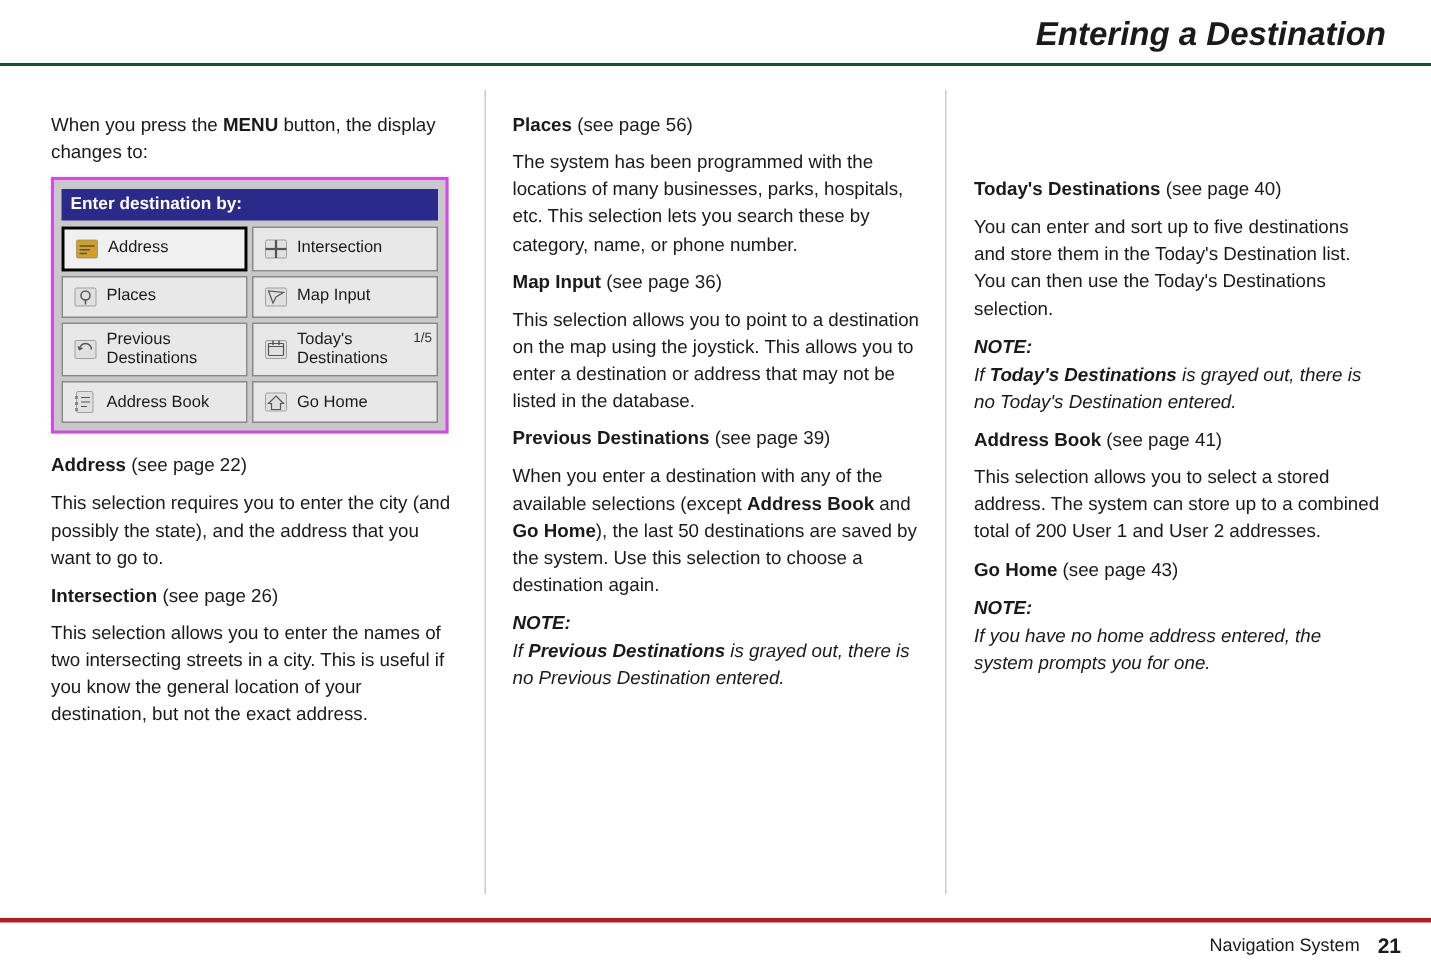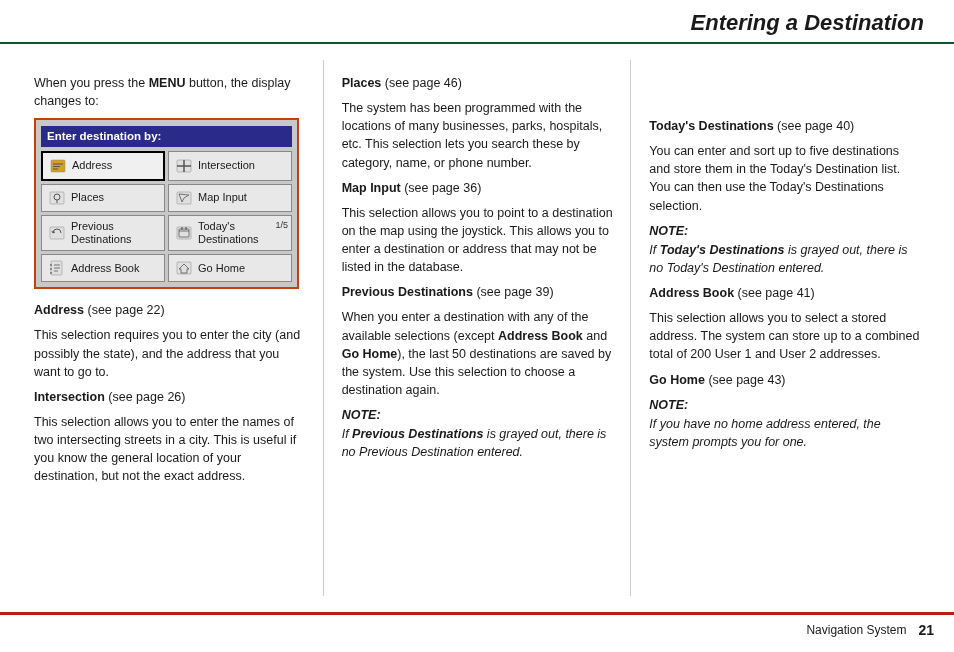--- a/index.html
+++ b/index.html
@@ -41,21 +41,21 @@
       font-size: 12.5px;
       line-height: 1.45;
     }
     .col:last-child {
       border-right: none;
       margin-top: 43px;
     }
 
     
     .nav-screen {
-      border: 2px solid #c2410c;
+      border: 2px solid #d946ef;
       background: #c8c8c8;
       padding: 6px 5px 5px 5px;
       margin: 8px 0 12px 0;
       width: 265px;
     }
     .nav-screen-title {
       background: #2a2a8a;
       color: #fff;
       font-size: 11.5px;
       font-weight: bold;
@@ -257,21 +257,21 @@
     <p>This selection requires you to enter the city (and possibly the state), and the address that you want to go to.</p>
 
     <p>
       <span class="bold">Intersection</span><span> (see page 26)</span>
     </p>
     <p>This selection allows you to enter the names of two intersecting streets in a city. This is useful if you know the general location of your destination, but not the exact address.</p>
   </div>
 
   <div class="col">
     <p>
-      <span class="bold">Places</span><span> (see page 46)</span>
+      <span class="bold">Places</span><span> (see page 56)</span>
     </p>
     <p>The system has been programmed with the locations of many businesses, parks, hospitals, etc. This selection lets you search these by category, name, or phone number.</p>
 
     <p>
       <span class="bold">Map Input</span><span> (see page 36)</span>
     </p>
     <p>This selection allows you to point to a destination on the map using the joystick. This allows you to enter a destination or address that may not be listed in the database.</p>
 
     <p>
       <span class="bold">Previous Destinations</span><span> (see page 39)</span>

